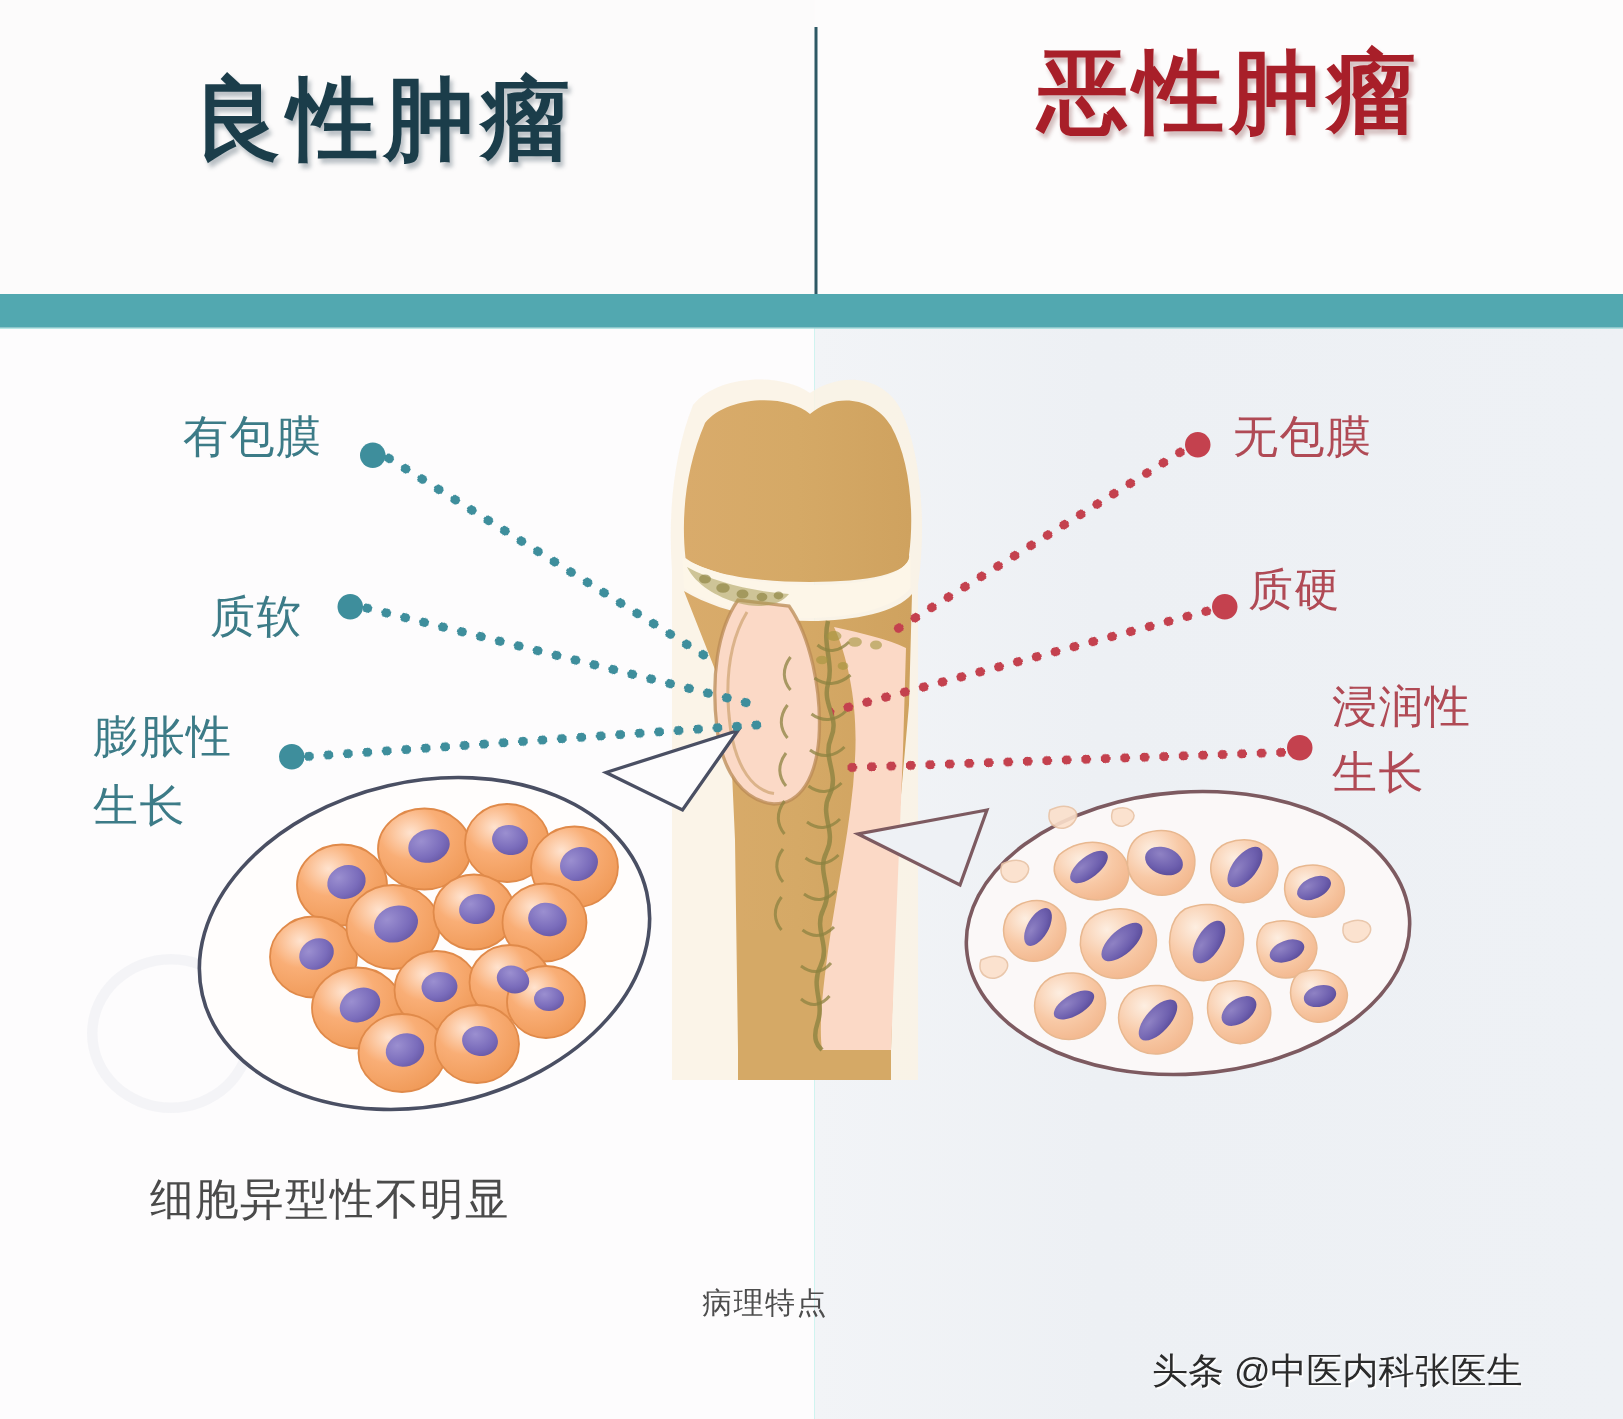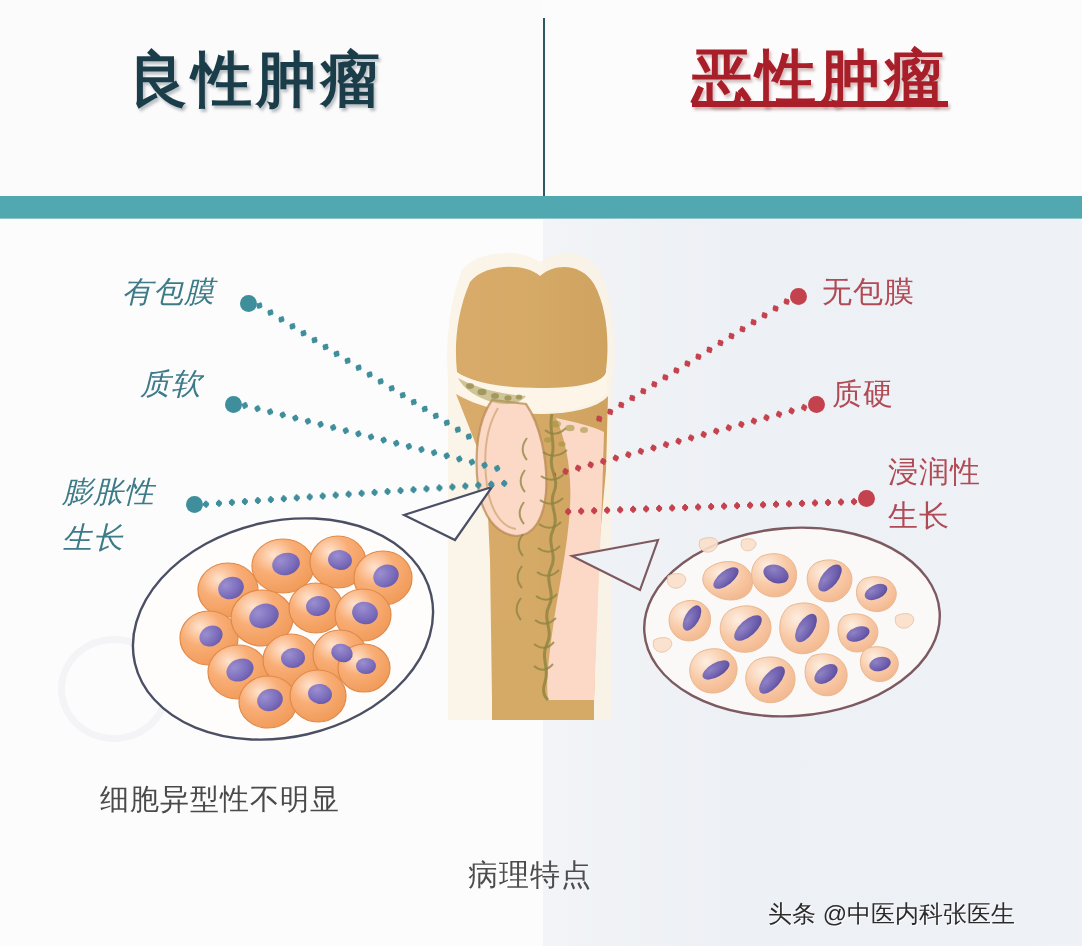--- a/index.html
+++ b/index.html
@@ -37,24 +37,23 @@
     letter-spacing: 4px;
     line-height: 1;
     white-space: nowrap;
   }
   .title-benign {
     left: 128px; top: 50px;
     color: #1b3d4a;
     text-shadow: 2px 3px 3px rgba(60,80,95,0.35);
   }
   .title-malignant {
-    left: 692px; top: 48px;
+    left: 692px; top: 32px;
     color: #a81f29;
     text-shadow: 2px 3px 3px rgba(120,60,60,0.32);
-    text-decoration: underline;
   }
   .header-divider {
     position: absolute;
     left: 543px; top: 18px;
     width: 2px; height: 192px;
     background: #2d5864;
   }
 
   
   .teal-bar {
@@ -91,21 +90,21 @@
   }
 
   
   .lbl {
     position: absolute;
     font-size: 30px;
     line-height: 40px;
     white-space: nowrap;
     letter-spacing: 1px;
   }
-  .lbl-teal { color: #3c7b87; font-style: italic; }
+  .lbl-teal { color: #3c7b87; }
   .lbl-red  { color: #b04a55; }
 
   .dot {
     position: absolute;
     width: 17px; height: 17px;
     border-radius: 50%;
   }
   .dot-teal { background: #3e8e9c; }
   .dot-red  { background: #c4414e; }
 
@@ -127,21 +126,21 @@
   
   .caption {
     position: absolute;
     font-size: 29px;
     white-space: nowrap;
     letter-spacing: 1px;
     text-align: center;
   }
   .caption-left  { left: 100px;  top: 780px; color: #4a4a4a; }
   .caption-right { left: 700px;  top: 780px; color: #b0555c; }
-  .caption-center{ left: 468px;  top: 855px; color: #4d4d4d; font-size: 30px; }
+  .caption-center{ left: 468px;  top: 855px; color: #4d4d4d; font-size: 20px; }
 
   
   .watermark {
     position: absolute;
     left: 768px; top: 898px;
     font-size: 24px;
     font-weight: normal;
     color: #2b2b2b;
     white-space: nowrap;
     text-shadow: 1px 1px 0 rgba(255,255,255,0.9);
@@ -352,21 +351,21 @@
         <path d="M654,640 C666,634 676,640 670,648 C664,656 650,652 654,640 Z"></path>
         <path d="M896,616 C908,610 918,616 912,624 C906,632 892,628 896,616 Z"></path>
       </g>
     </g>
   </svg>
 
   <div class="lbl lbl-teal" style="left:122px; top:272px;">有包膜</div>
   <div class="dot dot-teal" style="left:240px; top:295px;"></div>
   <div class="leader leader-teal" style="left:256px; top:300px; width:258px; transform:rotate(32deg);"></div>
 
-  <div class="lbl lbl-teal" style="left:140px; top:364px;">质软</div>
+  <div class="lbl lbl-teal" style="left:140px; top:392px;">质软</div>
   <div class="dot dot-teal" style="left:225px; top:396px;"></div>
   <div class="leader leader-teal" style="left:241px; top:401px; width:268px; transform:rotate(14deg);"></div>
 
   <div class="lbl lbl-teal" style="left:62px; top:472px;">膨胀性</div>
   <div class="lbl lbl-teal" style="left:62px; top:518px;">生长</div>
   <div class="dot dot-teal" style="left:186px; top:496px;"></div>
   <div class="leader leader-teal" style="left:202px; top:501px; width:310px; transform:rotate(-4deg);"></div>
 
   <div class="lbl lbl-red" style="left:822px; top:272px;">无包膜</div>
   <div class="dot dot-red" style="left:790px; top:288px;"></div>

